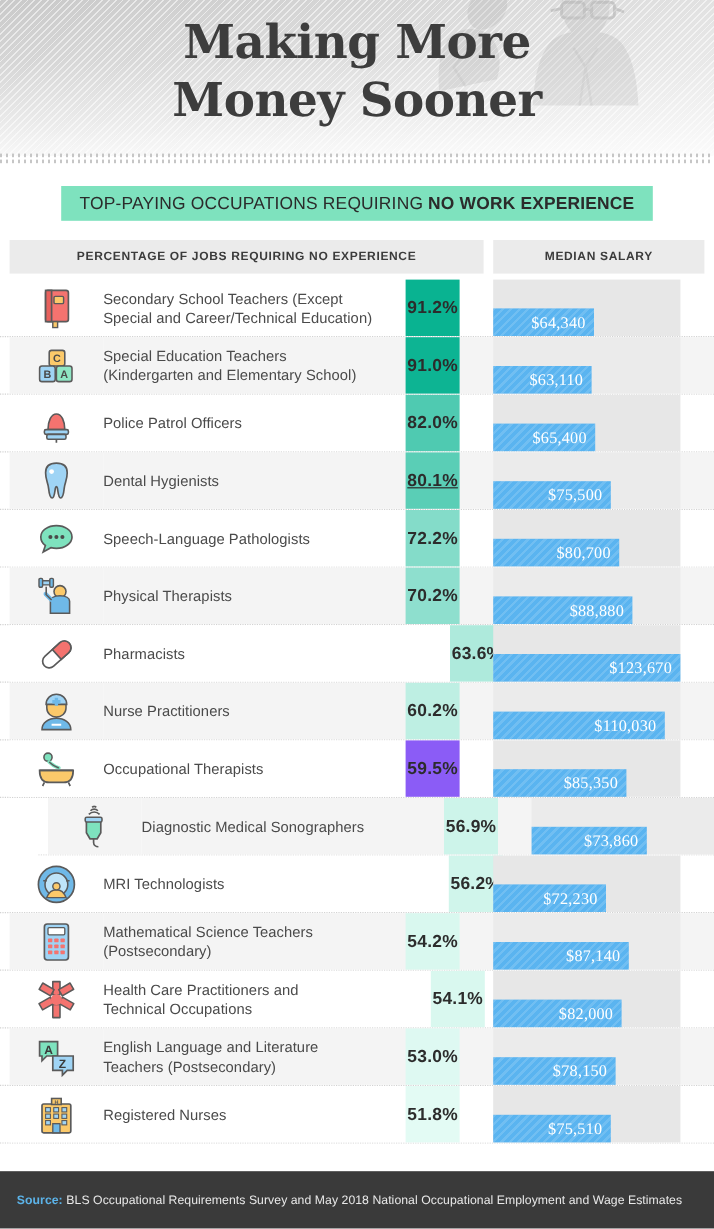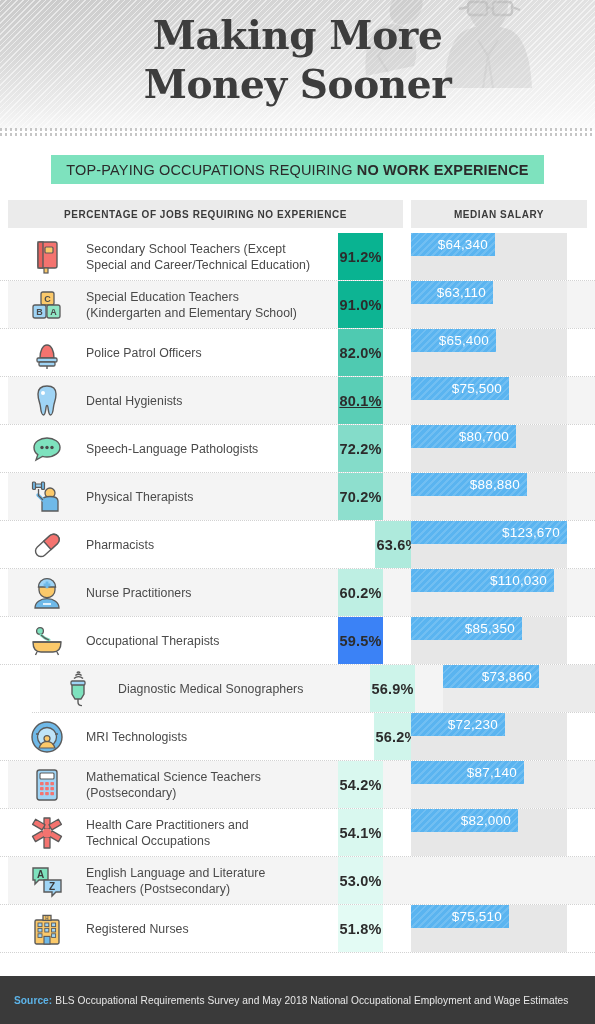--- a/index.html
+++ b/index.html
@@ -188,21 +188,22 @@
   }
 
   .sal-zone {
     position: absolute;
     left: 411px;
     top: 0;
     bottom: 0;
     width: 156px;
     background: #e7e7e7;
     display: flex;
-    align-items: flex-start;
+    align-items: flex-end;
+    font-family: Liberation Serif, serif;
   }
   .row.alt .sal-zone { background: #ebebeb; }
   .sal-bar {
     height: 23px;
     background: #5ab4f0;
     background-image: repeating-linear-gradient(
       135deg,
       rgba(255,255,255,0.14) 0px,
       rgba(255,255,255,0.14) 2px,
       rgba(0,0,0,0) 2px,
@@ -465,21 +466,21 @@
       <path d="M8 27l-1.5 3M28 27l1.5 3" stroke="#5a5a5a" stroke-width="1.4"></path>
       <circle cx="11" cy="6" r="3.4" fill="#7ee2be" stroke="#5a5a5a" stroke-width="1.3"></circle>
       <path d="M12 10c2 2 5 4 8 5" stroke="#7ee2be" stroke-width="3" stroke-linecap="round"></path>
       <path d="M12 10c2 2 5 4 8 5" stroke="#5a5a5a" stroke-width="1.1" fill="none"></path>
       <path d="M4 17h28" stroke="#5a5a5a" stroke-width="1.4"></path>
     </svg>
           </div>
           <div class="label-zone">
             <div><span>Occupational Therapists</span></div>
           </div>
-          <div class="pct-cell" style="background: #3b82f6;">59.5%</div>
+          <div class="pct-cell" style="background: #8b5cf6;">59.5%</div>
           <div class="sal-zone">
             <div class="sal-bar" style="width: 111px;">
               <span>$85,350</span>
             </div>
           </div>
         </div>
       </div>
       <div class="row alt" style="height: 48px; margin-left: 32px;">
         <div class="row-inner">
           <div class="icon-zone">
@@ -568,21 +569,21 @@
         <path d="M19 20.1l3-5.2 9.5 5.5-3 5.2z"></path>
         <path d="M31.4 8.4l-3-5.2-9.5 5.5 3 5.2z"></path>
         <path d="M15 20.1l-3-5.2-9.5 5.5 3 5.2z"></path>
       </g>
       <circle cx="17" cy="17" r="4.6" fill="#f4736f"></circle>
     </svg>
           </div>
           <div class="label-zone">
             <div><span>Health Care Practitioners and</span><br><span>Technical Occupations</span></div>
           </div>
-          <div class="pct-cell" style="background: rgb(217, 248, 239);">54.1%</div>
+          <div class="pct-cell" style="background: rgb(217, 248, 239); margin-left: 21px;">54.1%</div>
           <div class="sal-zone">
             <div class="sal-bar" style="width: 107px;">
               <span>$82,000</span>
             </div>
           </div>
         </div>
       </div>
       <div class="row alt" style="height: 48px;">
         <div class="row-inner">
           <div class="icon-zone">
@@ -590,20 +591,25 @@
       <path d="M3 4h15v12H9l-4 4v-4H3z" fill="#7ee2be" stroke="#5a5a5a" stroke-width="1.4"></path>
       <text x="10.5" y="14" font-size="10" font-family="Liberation Sans, sans-serif" font-weight="bold" text-anchor="middle" fill="#3a3a3a">A</text>
       <path d="M14 16h17v12h-5l-4 4v-4h-8z" fill="#9fd4f5" stroke="#5a5a5a" stroke-width="1.4"></path>
       <text x="22" y="26" font-size="10" font-family="Liberation Sans, sans-serif" font-weight="bold" text-anchor="middle" fill="#3a3a3a">Z</text>
     </svg>
           </div>
           <div class="label-zone">
             <div><span>English Language and Literature</span><br><span>Teachers (Postsecondary)</span></div>
           </div>
           <div class="pct-cell" style="background: rgb(222, 249, 242);">53.0%</div>
+          <div class="sal-zone">
+            <div class="sal-bar" style="width: 102px;">
+              <span>$78,150</span>
+            </div>
+          </div>
         </div>
       </div>
       <div class="row" style="height: 48px;">
         <div class="row-inner">
           <div class="icon-zone">
             <svg width="32" height="32" viewBox="0 0 32 32">
       <rect x="4" y="7" width="24" height="24" rx="1.4" fill="#fbc96a" stroke="#5a5a5a" stroke-width="1.4"></rect>
       <rect x="12" y="2.4" width="8" height="5" fill="#fbc96a" stroke="#5a5a5a" stroke-width="1.3"></rect>
       <text x="16" y="6.7" font-size="4.6" font-family="Liberation Sans, sans-serif" font-weight="bold" text-anchor="middle" fill="#5a5a5a">H</text>
       <g fill="#9fd4f5" stroke="#5a5a5a" stroke-width="0.9">

